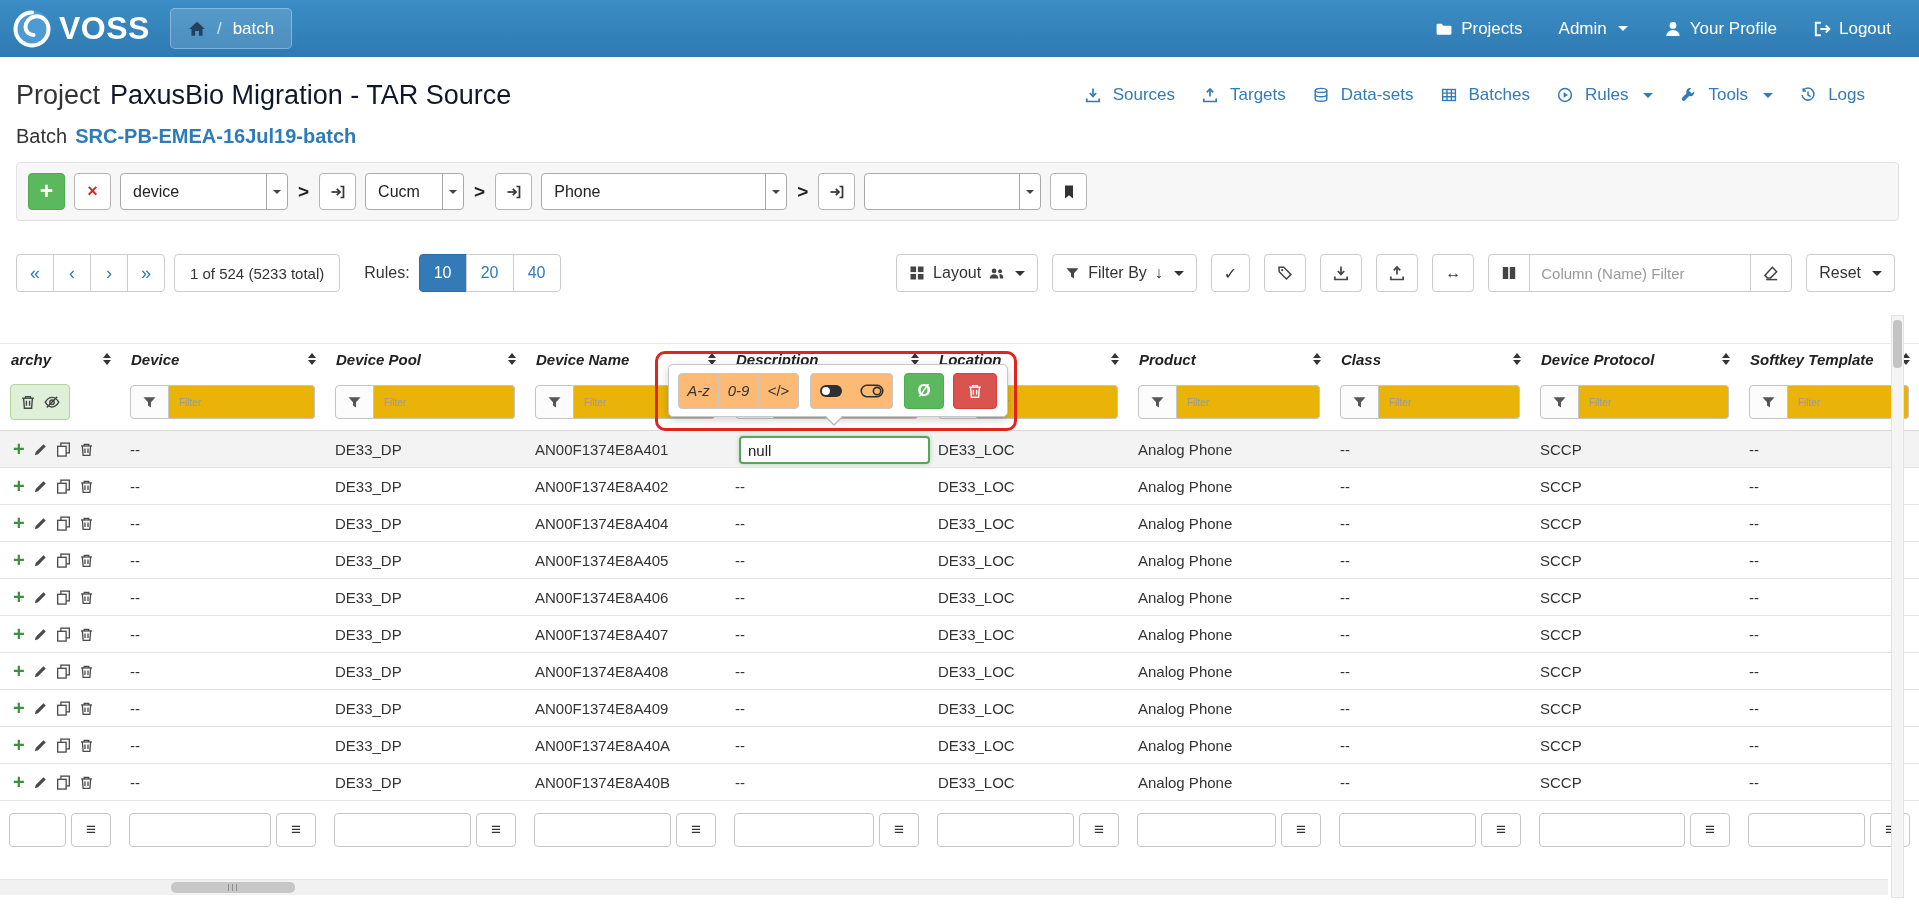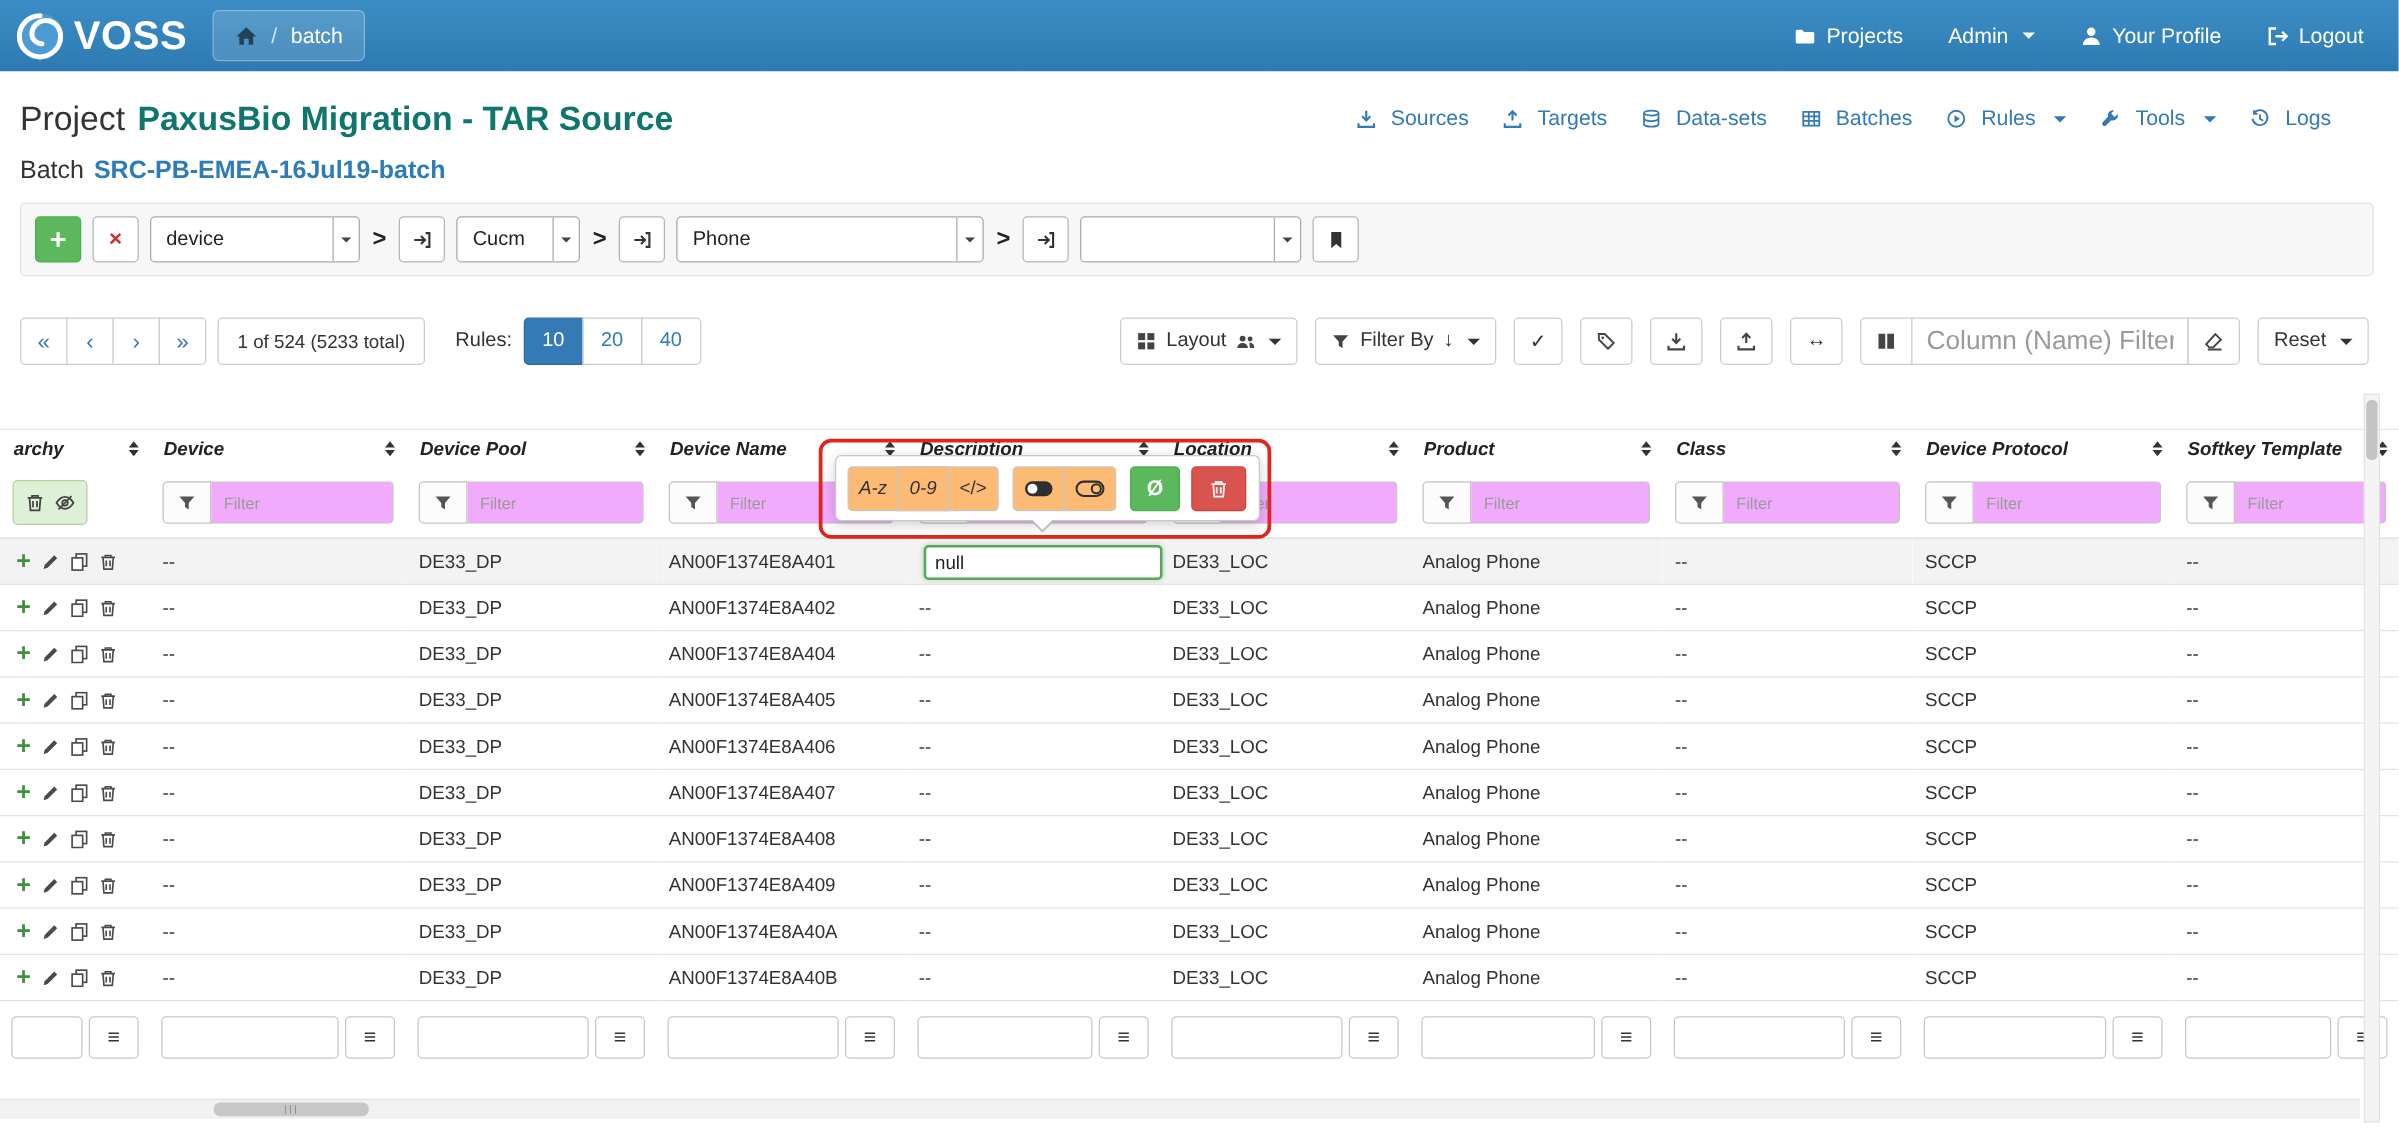--- a/index.html
+++ b/index.html
@@ -19,21 +19,21 @@
 .logo svg{width:40px;height:40px;}
 .crumbbox{display:flex;align-items:center;gap:11px;background:rgba(255,255,255,.14);border:1px solid rgba(255,255,255,.30);border-radius:5px;height:41px;padding:0 17px;color:#fff;font-size:17px;}
 .crumb-home{color:#24415a;}
 .crumb-sep{color:#cfe3f3;}
 .navright{margin-left:auto;display:flex;align-items:center;gap:36px;color:#fff;font-size:17px;}
 .navitem{display:flex;align-items:center;gap:8px;}
 
 
 .pagehead{display:flex;align-items:center;margin:20px 54px 0 16px;height:36px;}
 .pagehead h1{font-size:27px;font-weight:normal;color:#333;display:flex;gap:10px;align-items:baseline;}
-.pname{color:#0f766e;font-weight:bold;}
+.pname{color:#0f172a;font-weight:normal;}
 .headlinks{margin-left:auto;display:flex;align-items:center;gap:27px;color:#337ab7;font-size:17px;}
 .hlink{display:flex;align-items:center;gap:12px;}
 
 
 .batchline{margin:12px 16px 0;font-size:20px;display:flex;gap:8px;align-items:baseline;}
 .bname{color:#2d7cb8;font-weight:bold;}
 
 
 .builder{margin:14px 20px 0 16px;height:59px;background:#f7f7f7;border:1px solid #e2e2e2;border-radius:4px;display:flex;align-items:center;padding:0 11px;gap:9px;}
 .bbtn{height:37px;width:37px;background:#fff;border:1px solid #b5b5b5;border-radius:4px;display:inline-flex;align-items:center;justify-content:center;font-size:16px;color:#333;flex:none;}
@@ -58,36 +58,36 @@
 .rowslabel{margin-left:24px;margin-right:9px;font-size:16px;}
 .rbtn{width:48px;padding:0;color:#337ab7;font-size:16px;}
 .rbtn.active{background:#337ab7;border-color:#2e6da4;color:#fff;}
 .rightcluster{margin-left:auto;display:flex;align-items:center;gap:14px;}
 .icbtn{color:#444;}
 .darr{font-size:16px;color:#333;}
 .cfgroup{display:inline-flex;}
 .cfgroup .cbtn{border-radius:0;margin-left:-1px;}
 .cfgroup .cbtn:first-child{border-radius:4px 0 0 4px;margin-left:0;}
 .cfgroup .cbtn.rend{border-radius:0 4px 4px 0;}
-.cfinput{height:38px;width:222px;border:1px solid #ccc;margin-left:-1px;padding:0 11px;font-size:21px;color:#333;}
+.cfinput{height:38px;width:222px;border:1px solid #ccc;margin-left:-1px;padding:0 11px;font-size:15px;color:#333;}
 .cfinput::placeholder{color:#9a9a9a;}
 
 
 table.grid{width:1919px;table-layout:fixed;border-collapse:collapse;margin-top:50px;}
 .grid th{height:31px;border-top:1px solid #e8e8e8;font-size:15px;font-weight:bold;color:#222;padding:0 9px 0 11px;vertical-align:middle;white-space:nowrap;overflow:hidden;text-align:left;}
 .hwrap{display:flex;align-items:center;justify-content:space-between;gap:4px;font-style:italic;}
 .sortic{display:flex;flex-direction:column;gap:2px;flex:none;}
 .sortic:before{content:"";border-left:4px solid transparent;border-right:4px solid transparent;border-bottom:5px solid #333;}
 .sortic:after{content:"";border-left:4px solid transparent;border-right:4px solid transparent;border-top:5px solid #333;}
 .frow td{height:56px;border-bottom:1px solid #d9d9d9;padding:0 10px;vertical-align:middle;}
 .greenbox{display:inline-flex;align-items:center;height:36px;padding:0 9px;gap:8px;background:#dff0d8;border:1px solid #b3d29c;border-radius:4px;color:#444;}
 .gbbtn{display:inline-flex;padding:0;color:#444;}
 .fgroup{display:flex;height:34px;}
 .fbtn{width:39px;flex:none;background:#fcfcfc;border:1px solid #c4c4c4;border-radius:4px 0 0 4px;display:inline-flex;align-items:center;justify-content:center;color:#555;}
-.finput{flex:1;min-width:0;border:1px solid #c4c4c4;border-left:none;border-radius:0 4px 4px 0;padding:0 10px;font-size:13px;color:#333;background:#f0abfc;}
+.finput{flex:1;min-width:0;border:1px solid #c4c4c4;border-left:none;border-radius:0 4px 4px 0;padding:0 10px;font-size:10px;color:#333;background:#eab308;}
 .finput::placeholder{color:#9a9a9a;}
 .grid tbody td{height:37px;border-bottom:1px solid #e3e3e3;font-size:15px;color:#333;padding:0 10px;vertical-align:middle;white-space:nowrap;overflow:hidden;}
 .grid tbody tr:first-child{background:#f3f3f3;}
 .acts{display:flex;align-items:center;gap:8px;padding-left:3px;}
 .abtn{display:inline-flex;align-items:center;justify-content:center;color:#4a4a4a;padding:0;}
 .abtn.plus{color:#3e8f3e;font-size:20px;font-weight:bold;line-height:14px;}
 
 
 .aggrow{margin-top:8px;display:grid;grid-template-columns:120px 205px 200px 200px 203px 200px 202px 200px 209px 180px;align-items:center;height:42px;}
 .aggcell{display:flex;align-items:center;gap:5px;padding:0 9px;}

